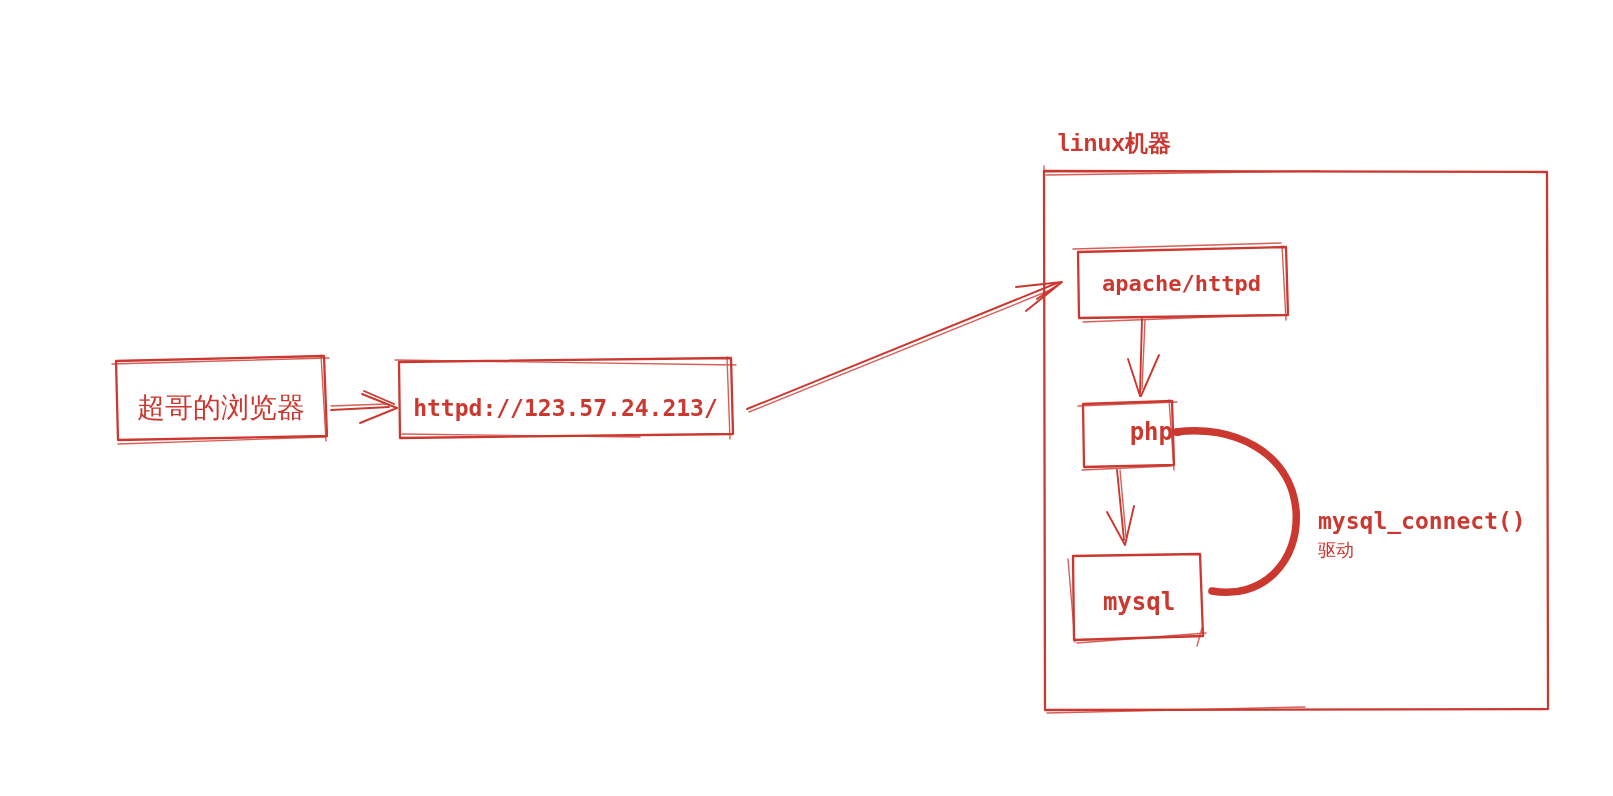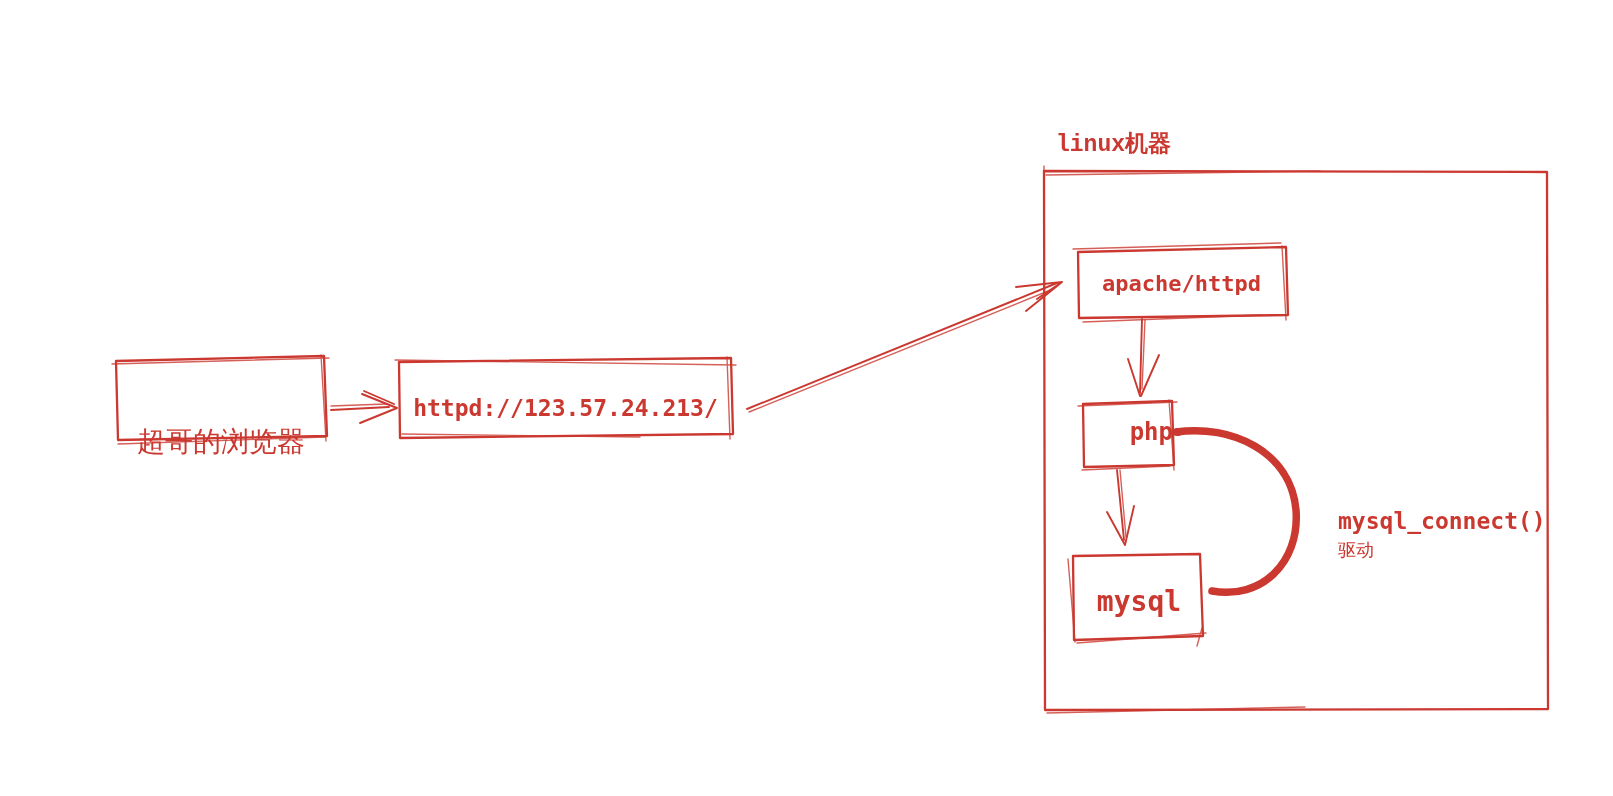--- a/index.html
+++ b/index.html
@@ -20,27 +20,27 @@
   .thick { stroke-width: 7.5; }
   .blob  { fill: var(--ink); stroke: none; }
   .lbl {
     position: absolute;
     color: var(--ink);
     white-space: nowrap;
   }
   .cjk  { font-family: "Liberation Sans", sans-serif; font-weight: 400; }
   .mono { font-family: "DejaVu Sans Mono", monospace; font-weight: 600; }
   .center { text-align: center; }
-  .lbl-browser { left: 115px; top: 392px; width: 212px; font-size: 28px; line-height: 32px; margin-top: 34px; }
+  .lbl-browser { left: 115px; top: 392px; width: 212px; font-size: 28px; line-height: 32px; }
   .lbl-url     { left: 398px; top: 394px; width: 335px; font-size: 23px; line-height: 28px; }
   .lbl-linux   { left: 1056px; top: 131px; font-size: 23px; line-height: 28px; font-family: Liberation Mono, monospace; }
   .lbl-apache  { left: 1077px; top: 270px; width: 209px; font-size: 22px; line-height: 28px; }
   .lbl-php     { left: 1082px; top: 418px; width: 91px;  font-size: 24px; line-height: 28px; text-align: right; }
-  .lbl-mysql   { left: 1072px; top: 588px; width: 128px; font-size: 28px; line-height: 28px; padding-left: 6px; }
-  .lbl-connect { left: 1318px; top: 507px; margin-left: 20px; }
+  .lbl-mysql   { left: 1072px; top: 588px; width: 128px; font-size: 24px; line-height: 28px; padding-left: 6px; }
+  .lbl-connect { left: 1318px; top: 507px; }
   .lbl-connect .line1 { font-size: 23px; line-height: 29px; }
   .lbl-connect .line2 { font-size: 18px; line-height: 29px; font-weight: 400; }
 </style>
 </head>
 <body>
 
 <div class="canvas">
 
   <svg class="sketch" width="1613" height="796" viewBox="0 0 1613 796">
 

